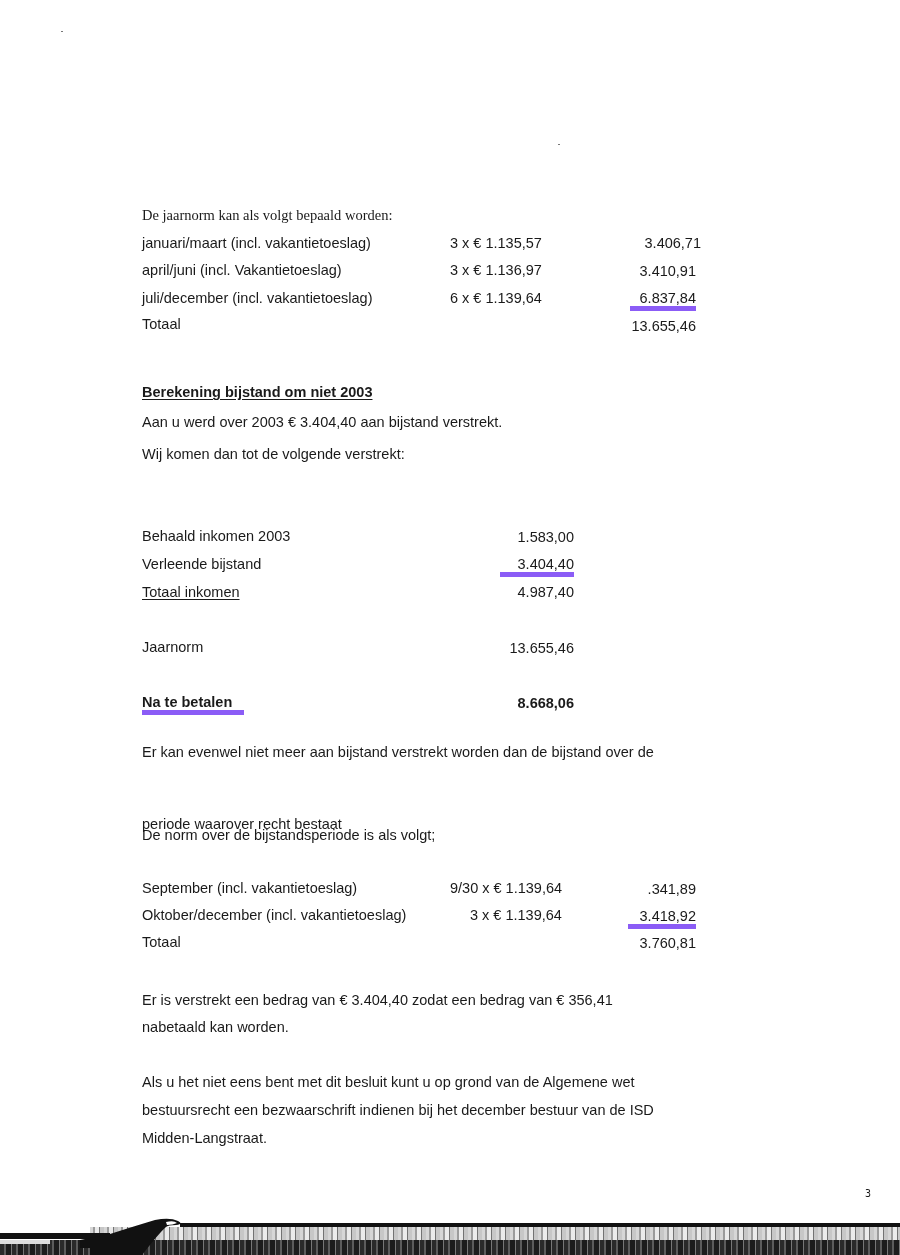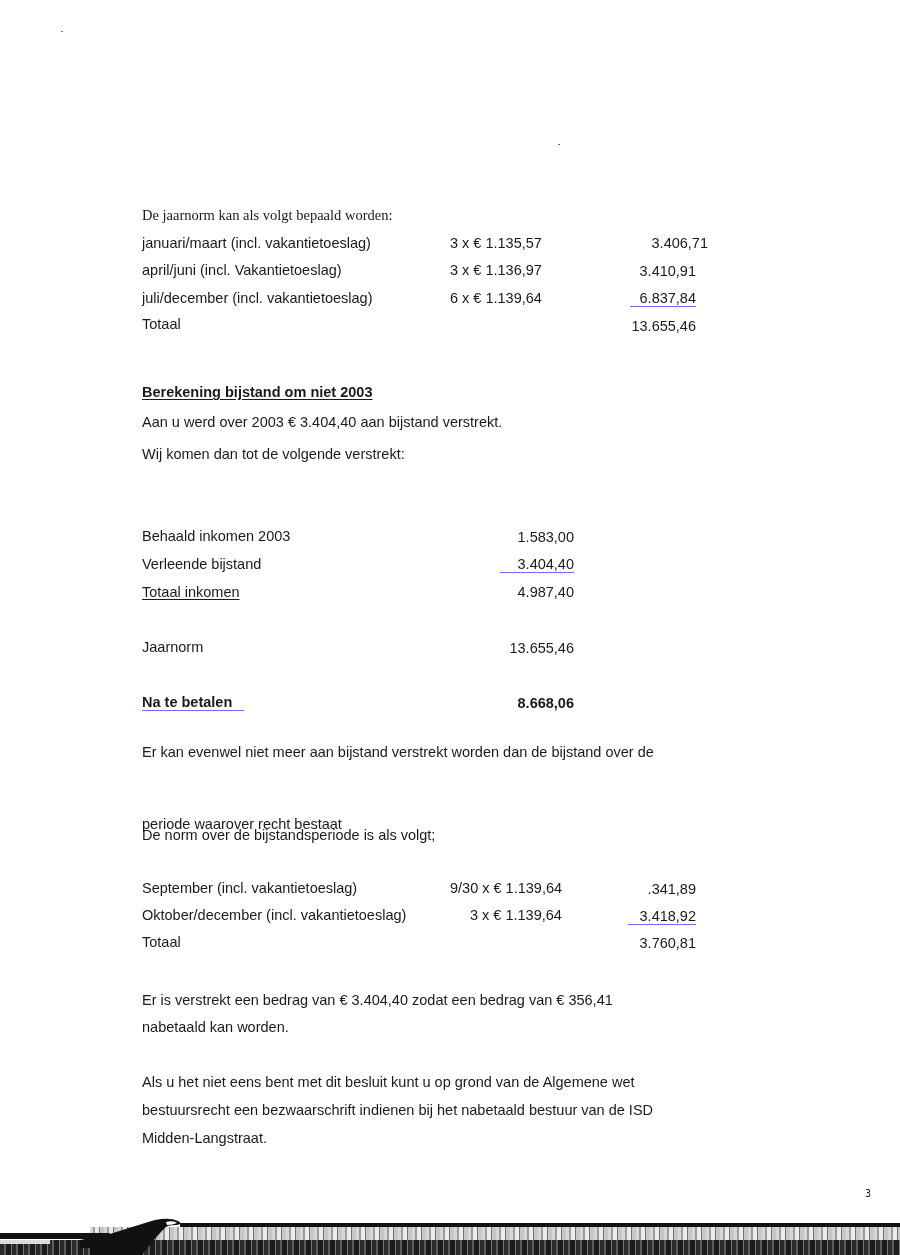--- a/index.html
+++ b/index.html
@@ -4,21 +4,21 @@
 <style>
   html, body { margin: 0; padding: 0; background: #ffffff; }
   body {
     width: 900px; height: 1255px; position: relative; overflow: hidden;
     font-family: "Liberation Sans", sans-serif; font-size: 14.5px; color: #1a1a1a;
   }
   .abs { position: absolute; white-space: nowrap; }
   .r { text-align: right; }
   .u { text-decoration: underline; text-underline-offset: 2px; text-align: right; }
   .b { font-weight: bold; }
-  .ul-line { border-bottom: 1px solid #8b5cf6; text-align: right; }
+  .ul-line { border-bottom: 5px solid #8b5cf6; text-align: right; }
   .speck { position: absolute; width: 2px; height: 1px; background: #777; }
   .footer-band {
     position: absolute; left: 0; right: 0; top: 1218px; height: 37px; overflow: hidden;
   }
   .band-top { position: absolute; left: 180px; right: 0; top: 5px; height: 4px; background: #111; }
   .band-noise {
     position: absolute; left: 90px; right: 0; top: 9px; height: 13px;
     background: repeating-linear-gradient(90deg, #cfcfcf 0 3px, #8a8a8a 3px 5px, #e8e8e8 5px 9px, #5a5a5a 9px 10px, #bdbdbd 10px 14px);
     opacity: 0.85;
   }
@@ -35,21 +35,21 @@
 <div>
 
   <div class="speck" style="left:61px;top:31px;"></div>
   <div class="speck" style="left:558px;top:144px;"></div>
 
   <div>
     <div class="abs" style="left:142px;top:207px;font-family:Liberation Serif, serif;">De jaarnorm kan als volgt bepaald worden:</div>
 
     <div class="abs" style="left:142px;top:235px;">januari/maart (incl. vakantietoeslag)</div>
     <div class="abs" style="left:450px;top:235px;">3 x € 1.135,57</div>
-    <div class="abs r" style="right:192px;top:235px;">3.406,71</div>
+    <div class="abs r" style="right:199px;top:235px;">3.406,71</div>
 
     <div class="abs" style="left:142px;top:262px;">april/juni (incl. Vakantietoeslag)</div>
     <div class="abs" style="left:450px;top:262px;">3 x € 1.136,97</div>
     <div class="abs r" style="right:204px;top:263px;">3.410,91</div>
 
     <div class="abs" style="left:142px;top:290px;">juli/december (incl. vakantietoeslag)</div>
     <div class="abs" style="left:450px;top:290px;">6 x € 1.139,64</div>
     <div class="abs r ul-line" style="right:204px;top:290px;padding-left:10px;">6.837,84</div>
 
     <div class="abs" style="left:142px;top:316px;">Totaal</div>
@@ -92,21 +92,21 @@
     <div class="abs r ul-line" style="right:204px;top:908px;padding-left:12px;">3.418,92</div>
 
     <div class="abs" style="left:142px;top:934px;">Totaal</div>
     <div class="abs r" style="right:204px;top:935px;">3.760,81</div>
   </div>
 
   <div class="abs" style="left:142px;top:992px;">Er is verstrekt een bedrag van € 3.404,40 zodat een bedrag van € 356,41</div>
   <div class="abs" style="left:142px;top:1019px;">nabetaald kan worden.</div>
 
   <div class="abs" style="left:142px;top:1074px;">Als u het niet eens bent met dit besluit kunt u op grond van de Algemene wet</div>
-  <div class="abs" style="left:142px;top:1102px;">bestuursrecht een bezwaarschrift indienen bij het nabetaald bestuur van de ISD</div>
+  <div class="abs" style="left:142px;top:1102px;">bestuursrecht een bezwaarschrift indienen bij het december bestuur van de ISD</div>
   <div class="abs" style="left:142px;top:1130px;">Midden-Langstraat.</div>
 
   <div class="abs" style="left:865px;top:1188px;font-size:10px;font-family:'DejaVu Sans Mono', monospace;">3</div>
 
   <div class="footer-band">
     <div class="band-top"></div>
     <div class="band-noise"></div>
     <div class="band-bottom"></div>
     <div class="band-left-bar"></div>
     <div class="band-left-white"></div>

